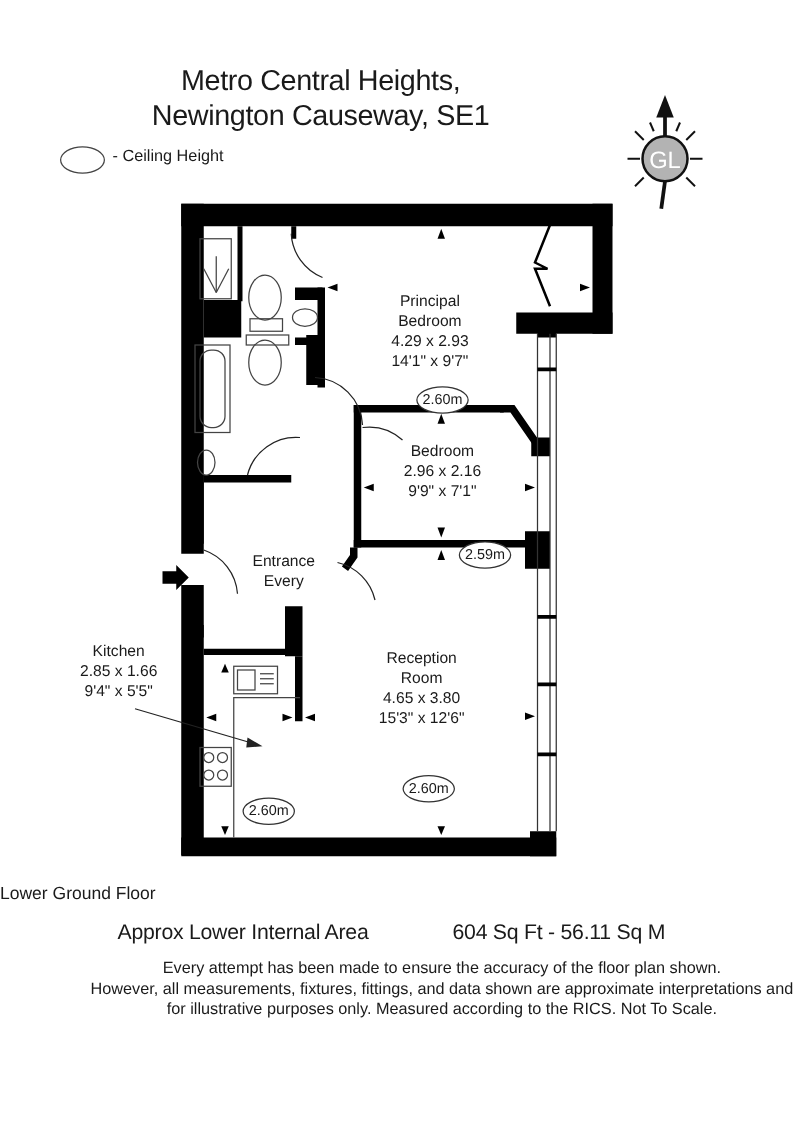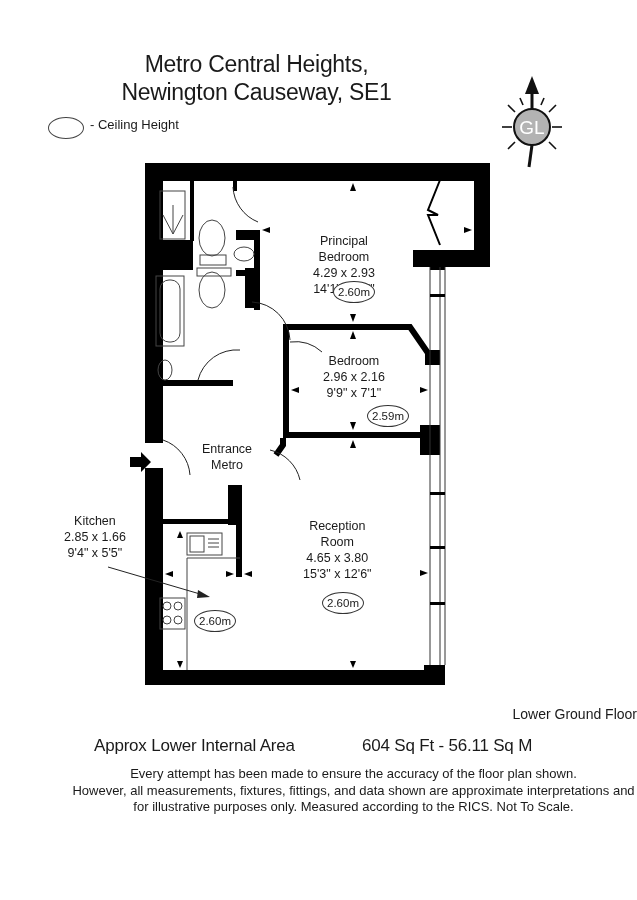--- a/index.html
+++ b/index.html
@@ -9,22 +9,22 @@
              font-size: 23px; line-height: 28px; letter-spacing: -0.3px; }
     .title.l1 { top: 50px; }
     .title.l2 { top: 78px; }
     .legend { position: absolute; left: 48px; top: 117px; display: flex; gap: 6px; font-size: 13px; }
     .legend .oval { width: 34px; height: 20px; border: 1px solid #444; border-radius: 50%; }
     .compass { position: absolute; left: 492px; top: 72px; width: 80px; height: 100px; }
     .plan { position: absolute; left: 0; top: 0; width: 637px; height: 900px; }
     .room-label { position: absolute; text-align: center; font-size: 12.5px; line-height: 16px; white-space: nowrap; }
     .room-label span { display: block; }
     .ceil { position: absolute; font-size: 11.5px; border: 1px solid #333; border-radius: 50%;
-            width: 40px; height: 20px; line-height: 20px; text-align: center; background: #fff; }
-    .floor-name { position: absolute; top: 706px; left: 0; width: 637px; text-align: right; font-size: 14px; }
+            width: 40px; height: 20px; line-height: 20px; text-align: center; background: #fff; margin-top: 28px; }
+    .floor-name { position: absolute; top: 706px; left: 0; width: 637px; text-align: left; font-size: 14px; }
     .area-label { position: absolute; top: 736px; left: 94px; font-size: 17px; letter-spacing: -0.2px; }
     .area-value { position: absolute; top: 736px; left: 362px; font-size: 17px; letter-spacing: -0.2px; }
     .disclaimer { position: absolute; top: 766px; left: 0; width: 637px; text-align: center; font-size: 13px; line-height: 16.5px; padding-left: 35px; }
     .disclaimer div { white-space: nowrap; }
   </style>
 </head>
 <body>
 
 <div class="title l1">Metro Central Heights,</div>
 <div class="title l2">Newington Causeway, SE1</div>
@@ -189,21 +189,21 @@
 
 <div class="room-label" style="left:323px; top:353px;">
   <span>Bedroom</span>
   <span>2.96 x 2.16</span>
   <span>9'9" x 7'1"</span>
 </div>
 <div class="ceil" style="left:367px; top:405px;">2.59m</div>
 
 <div class="room-label" style="left:202px; top:441px;">
   <span>Entrance</span>
-  <span>Metro</span>
+  <span>Every</span>
 </div>
 
 <div class="room-label" style="left:64px; top:513px;">
   <span>Kitchen</span>
   <span>2.85 x 1.66</span>
   <span>9'4" x 5'5"</span>
 </div>
 <div class="ceil" style="left:194px; top:610px;">2.60m</div>
 
 <div class="room-label" style="left:303px; top:518px;">

